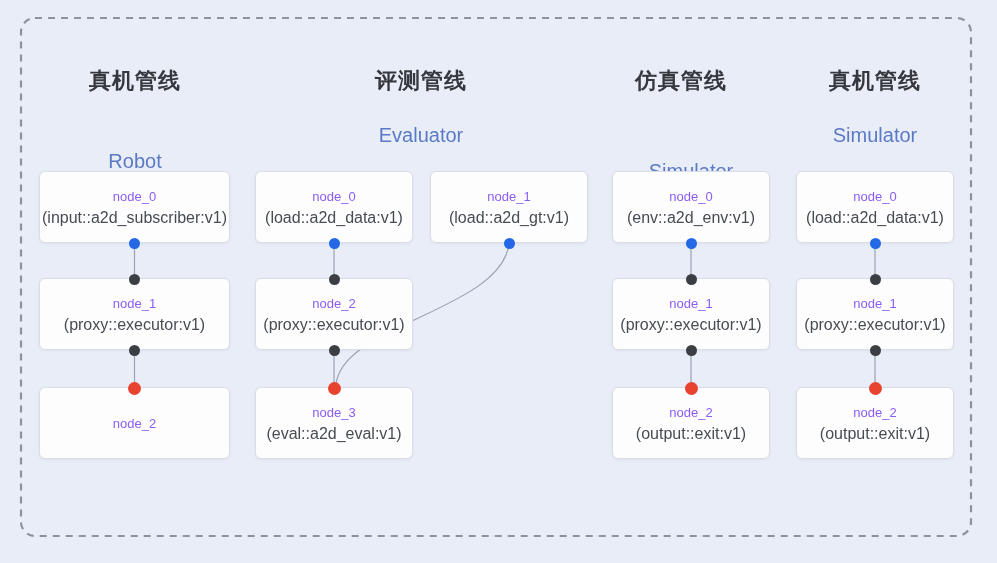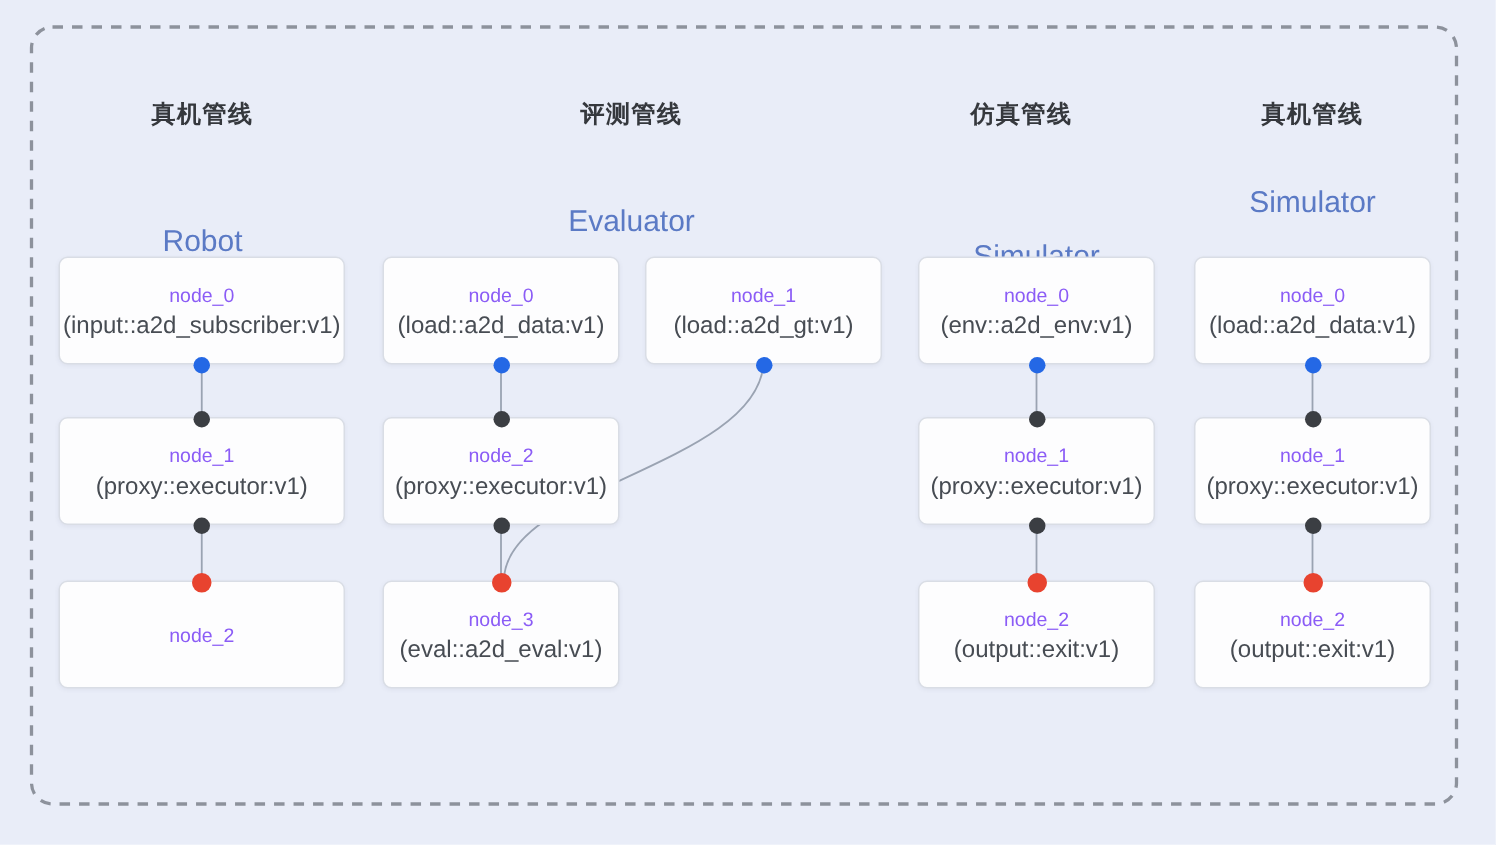--- a/index.html
+++ b/index.html
@@ -1,20 +1,20 @@
 <!DOCTYPE html>
 <html><head>
 <meta charset="utf-8">
 <style>
   html,body{margin:0;padding:0;}
   body{font-family:"Liberation Sans","DejaVu Sans",sans-serif;}
   .stage{position:relative;width:997px;height:563px;background:#e9edf8;overflow:hidden;}
   .edges{position:absolute;left:0;top:0;z-index:1;}
   .cn-title{position:absolute;top:66px;transform:translateX(-50%);z-index:2;
-    font-size:16px;font-weight:700;color:#35383d;letter-spacing:1px;white-space:nowrap;}
+    font-size:22px;font-weight:700;color:#35383d;letter-spacing:1px;white-space:nowrap;}
   .en-title{position:absolute;top:124px;transform:translateX(-50%);z-index:2;
     font-size:20px;font-weight:400;color:#5b7ac5;white-space:nowrap;}
   .node-box{position:absolute;height:72px;background:#fdfdfe;border:1px solid #d9dde5;
     border-radius:6px;box-shadow:0 1px 3px rgba(80,90,120,0.07);z-index:2;
     display:flex;flex-direction:column;align-items:center;justify-content:center;box-sizing:border-box;}
   .node-name{font-size:13px;color:#8b5cf6;line-height:21px;white-space:nowrap;}
   .node-detail{font-size:16px;color:#474c53;line-height:21px;white-space:nowrap;}
   .dot{position:absolute;border-radius:50%;z-index:3;}
   .dot-blue{width:11px;height:11px;background:#2468e5;}
   .dot-black{width:11px;height:11px;background:#3b3e43;}
@@ -41,21 +41,21 @@
     <path d="M691 350 V388" stroke="#9aa3b2" stroke-width="1.2" fill="none"></path>
 
     <path d="M875 243 V279" stroke="#9aa3b2" stroke-width="1.2" fill="none"></path>
     <path d="M875 350 V388" stroke="#9aa3b2" stroke-width="1.2" fill="none"></path>
   </svg>
 
   <div class="cn-title" style="left:135px;">真机管线</div>
   <div class="en-title" style="left:135px;margin-top:26px;">Robot</div>
 
   <div class="cn-title" style="left:421px;">评测管线</div>
-  <div class="en-title" style="left:421px;margin-top:13px;">Evaluator</div>
+  <div class="en-title" style="left:421px;">Evaluator</div>
 
   <div class="cn-title" style="left:681px;">仿真管线</div>
   <div class="en-title" style="left:691px;margin-top:36px;">Simulator</div>
 
   <div class="cn-title" style="left:875px;">真机管线</div>
   <div class="en-title" style="left:875px;">Simulator</div>
 
   <div class="node-box w-robot" style="left:39px;top:171px;">
     <div class="node-name">node_0</div>
     <div class="node-detail">(input::a2d_subscriber:v1)</div>

